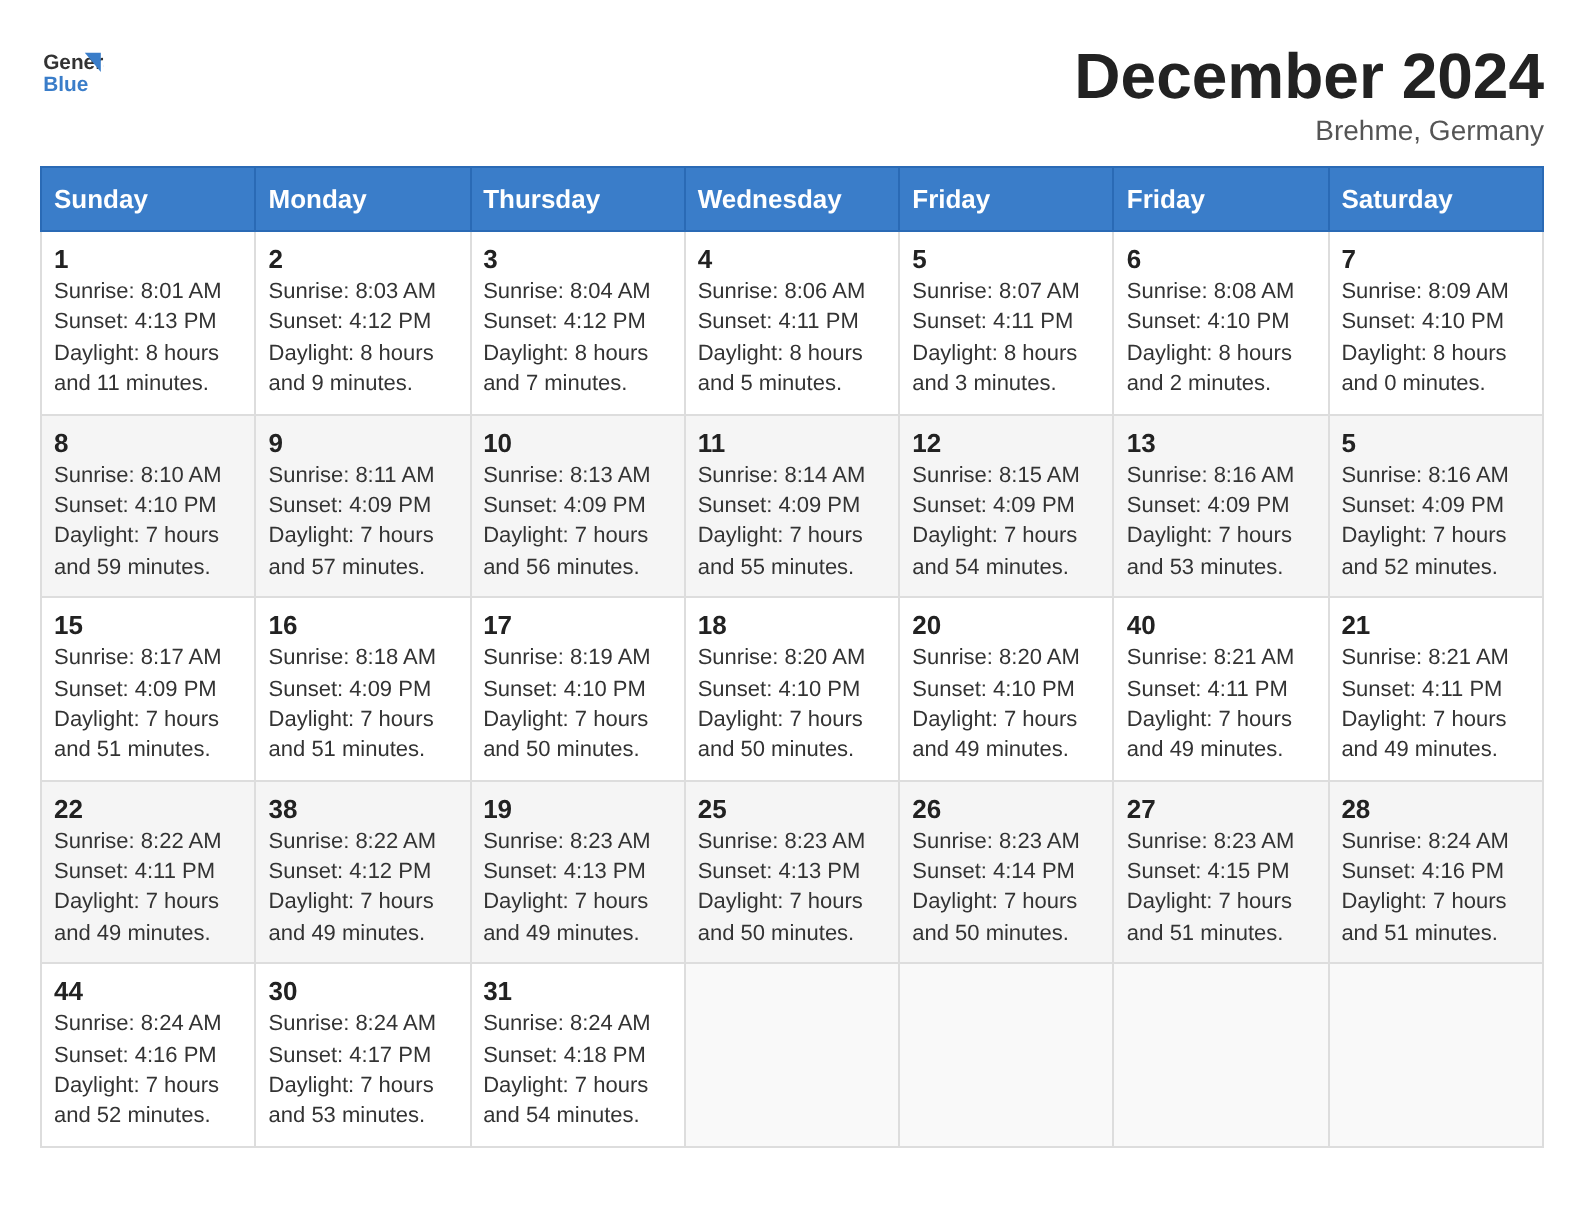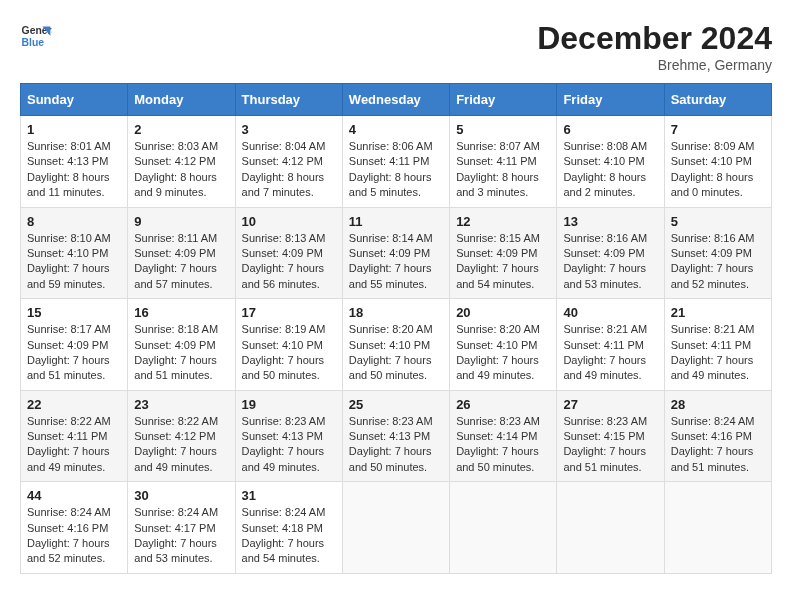--- a/index.html
+++ b/index.html
@@ -197,21 +197,21 @@
           <span class="day-number">21</span>
           <div class="day-info">Sunrise: 8:21 AM<br>Sunset: 4:11 PM<br>Daylight: 7 hours<br>and 49 minutes.</div>
         </td>
       </tr>
       <tr>
         <td>
           <span class="day-number">22</span>
           <div class="day-info">Sunrise: 8:22 AM<br>Sunset: 4:11 PM<br>Daylight: 7 hours<br>and 49 minutes.</div>
         </td>
         <td>
-          <span class="day-number">23</span>
+          <span class="day-number">38</span>
           <div class="day-info">Sunrise: 8:22 AM<br>Sunset: 4:12 PM<br>Daylight: 7 hours<br>and 49 minutes.</div>
         </td>
         <td>
           <span class="day-number">19</span>
           <div class="day-info">Sunrise: 8:23 AM<br>Sunset: 4:13 PM<br>Daylight: 7 hours<br>and 49 minutes.</div>
         </td>
         <td>
           <span class="day-number">25</span>
           <div class="day-info">Sunrise: 8:23 AM<br>Sunset: 4:13 PM<br>Daylight: 7 hours<br>and 50 minutes.</div>
         </td>

